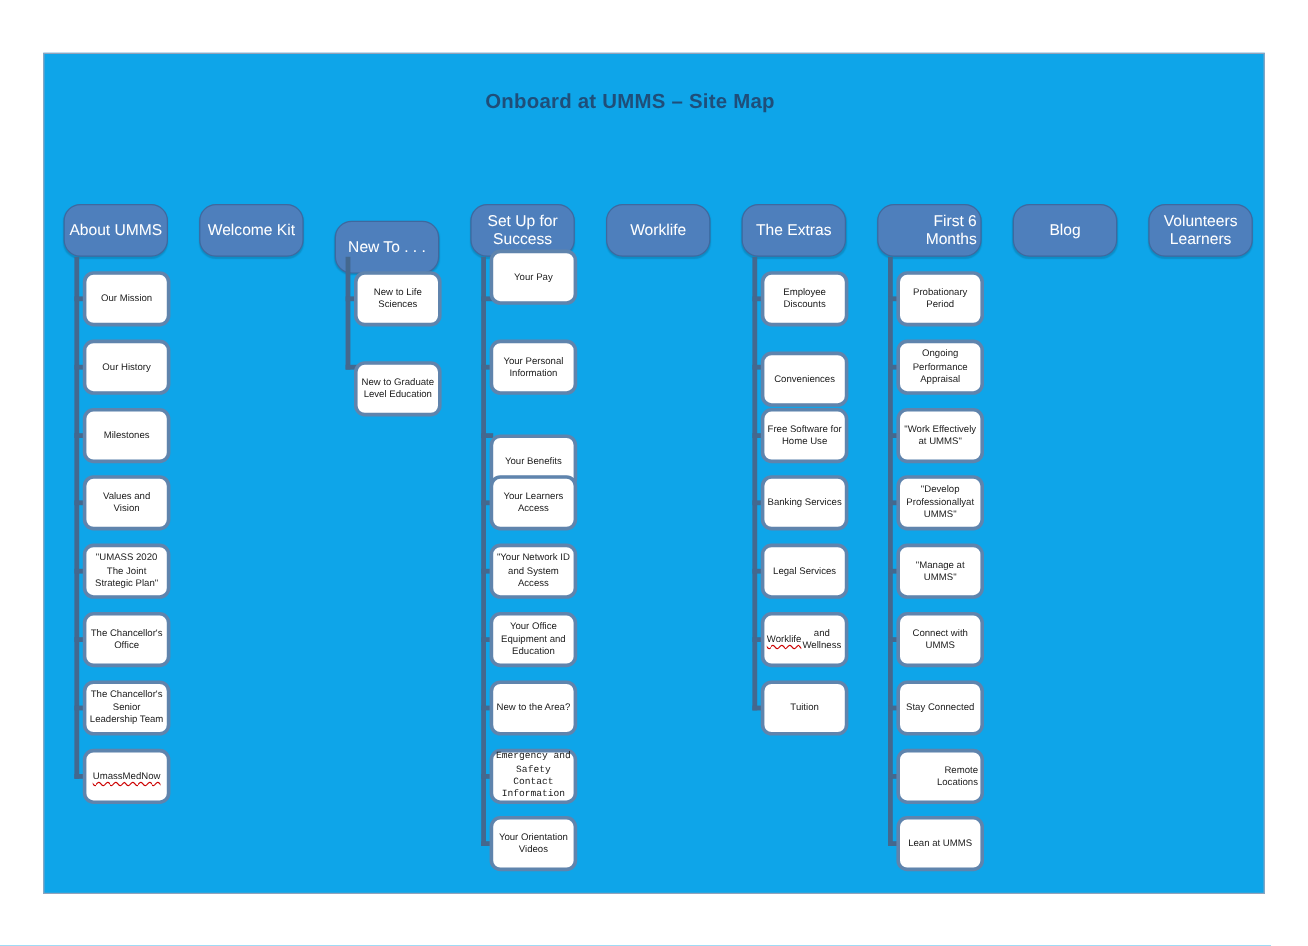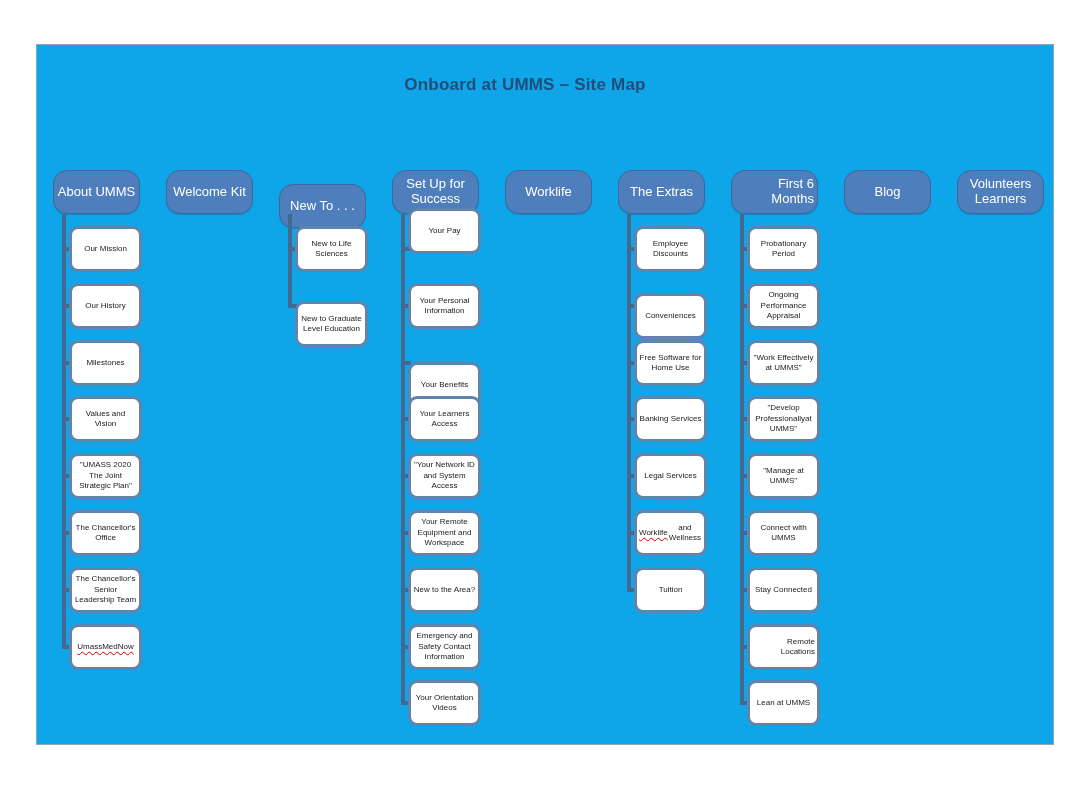--- a/index.html
+++ b/index.html
@@ -75,25 +75,25 @@
       <div class="child" style="left: 371px; top: 163px;">Your Pay</div>
       <div class="stub" style="left: 364px; top: 258.8px; width: 10px; height: 4px;"></div>
       <div class="child" style="left: 371px; top: 238px;">Your Personal Information</div>
       <div class="stub" style="left: 364px; top: 315.6px; width: 10px; height: 4px;"></div>
       <div class="child" style="left: 371px; top: 295px; margin-top: 22px;">Your Benefits</div>
       <div class="stub" style="left: 364px; top: 372.4px; width: 10px; height: 4px;"></div>
       <div class="child" style="left: 371px; top: 351px;">Your Learners Access</div>
       <div class="stub" style="left: 364px; top: 429.2px; width: 10px; height: 4px;"></div>
       <div class="child" style="left: 371px; top: 408px;">"Your Network ID and System Access</div>
       <div class="stub" style="left: 364px; top: 486px; width: 10px; height: 4px;"></div>
-      <div class="child" style="left: 371px; top: 465px;">Your Remote Equipment and Workspace</div>
+      <div class="child" style="left: 371px; top: 465px;">Your Office Equipment and Education</div>
       <div class="stub" style="left: 364px; top: 542.8px; width: 10px; height: 4px;"></div>
       <div class="child" style="left: 371px; top: 522px;">New to the Area?</div>
       <div class="stub" style="left: 364px; top: 599.6px; width: 10px; height: 4px;"></div>
-      <div class="child" style="left: 371px; top: 579px;">Emergency and Safety Contact Information</div>
+      <div class="child" style="left: 371px; top: 579px; font-family: Liberation Mono, monospace;">Emergency and Safety Contact Information</div>
       <div class="stub" style="left: 364px; top: 656.4px; width: 10px; height: 4px;"></div>
       <div class="child" style="left: 371px; top: 635px;">Your Orientation Videos</div>
       <div class="header" style="left: 468px; top: 125px;">Worklife</div>
       <div class="header" style="left: 581px; top: 125px;">The Extras</div>
       <div class="vline" style="left: 590px; top: 169px; width: 4px; height: 377.8px;"></div>
       <div class="stub" style="left: 590px; top: 202px; width: 10px; height: 4px;"></div>
       <div class="child" style="left: 597px; top: 181px;">Employee Discounts</div>
       <div class="stub" style="left: 590px; top: 258.8px; width: 10px; height: 4px;"></div>
       <div class="child" style="left: 597px; top: 238px; margin-top: 10px;">Conveniences</div>
       <div class="stub" style="left: 590px; top: 315.6px; width: 10px; height: 4px;"></div>

